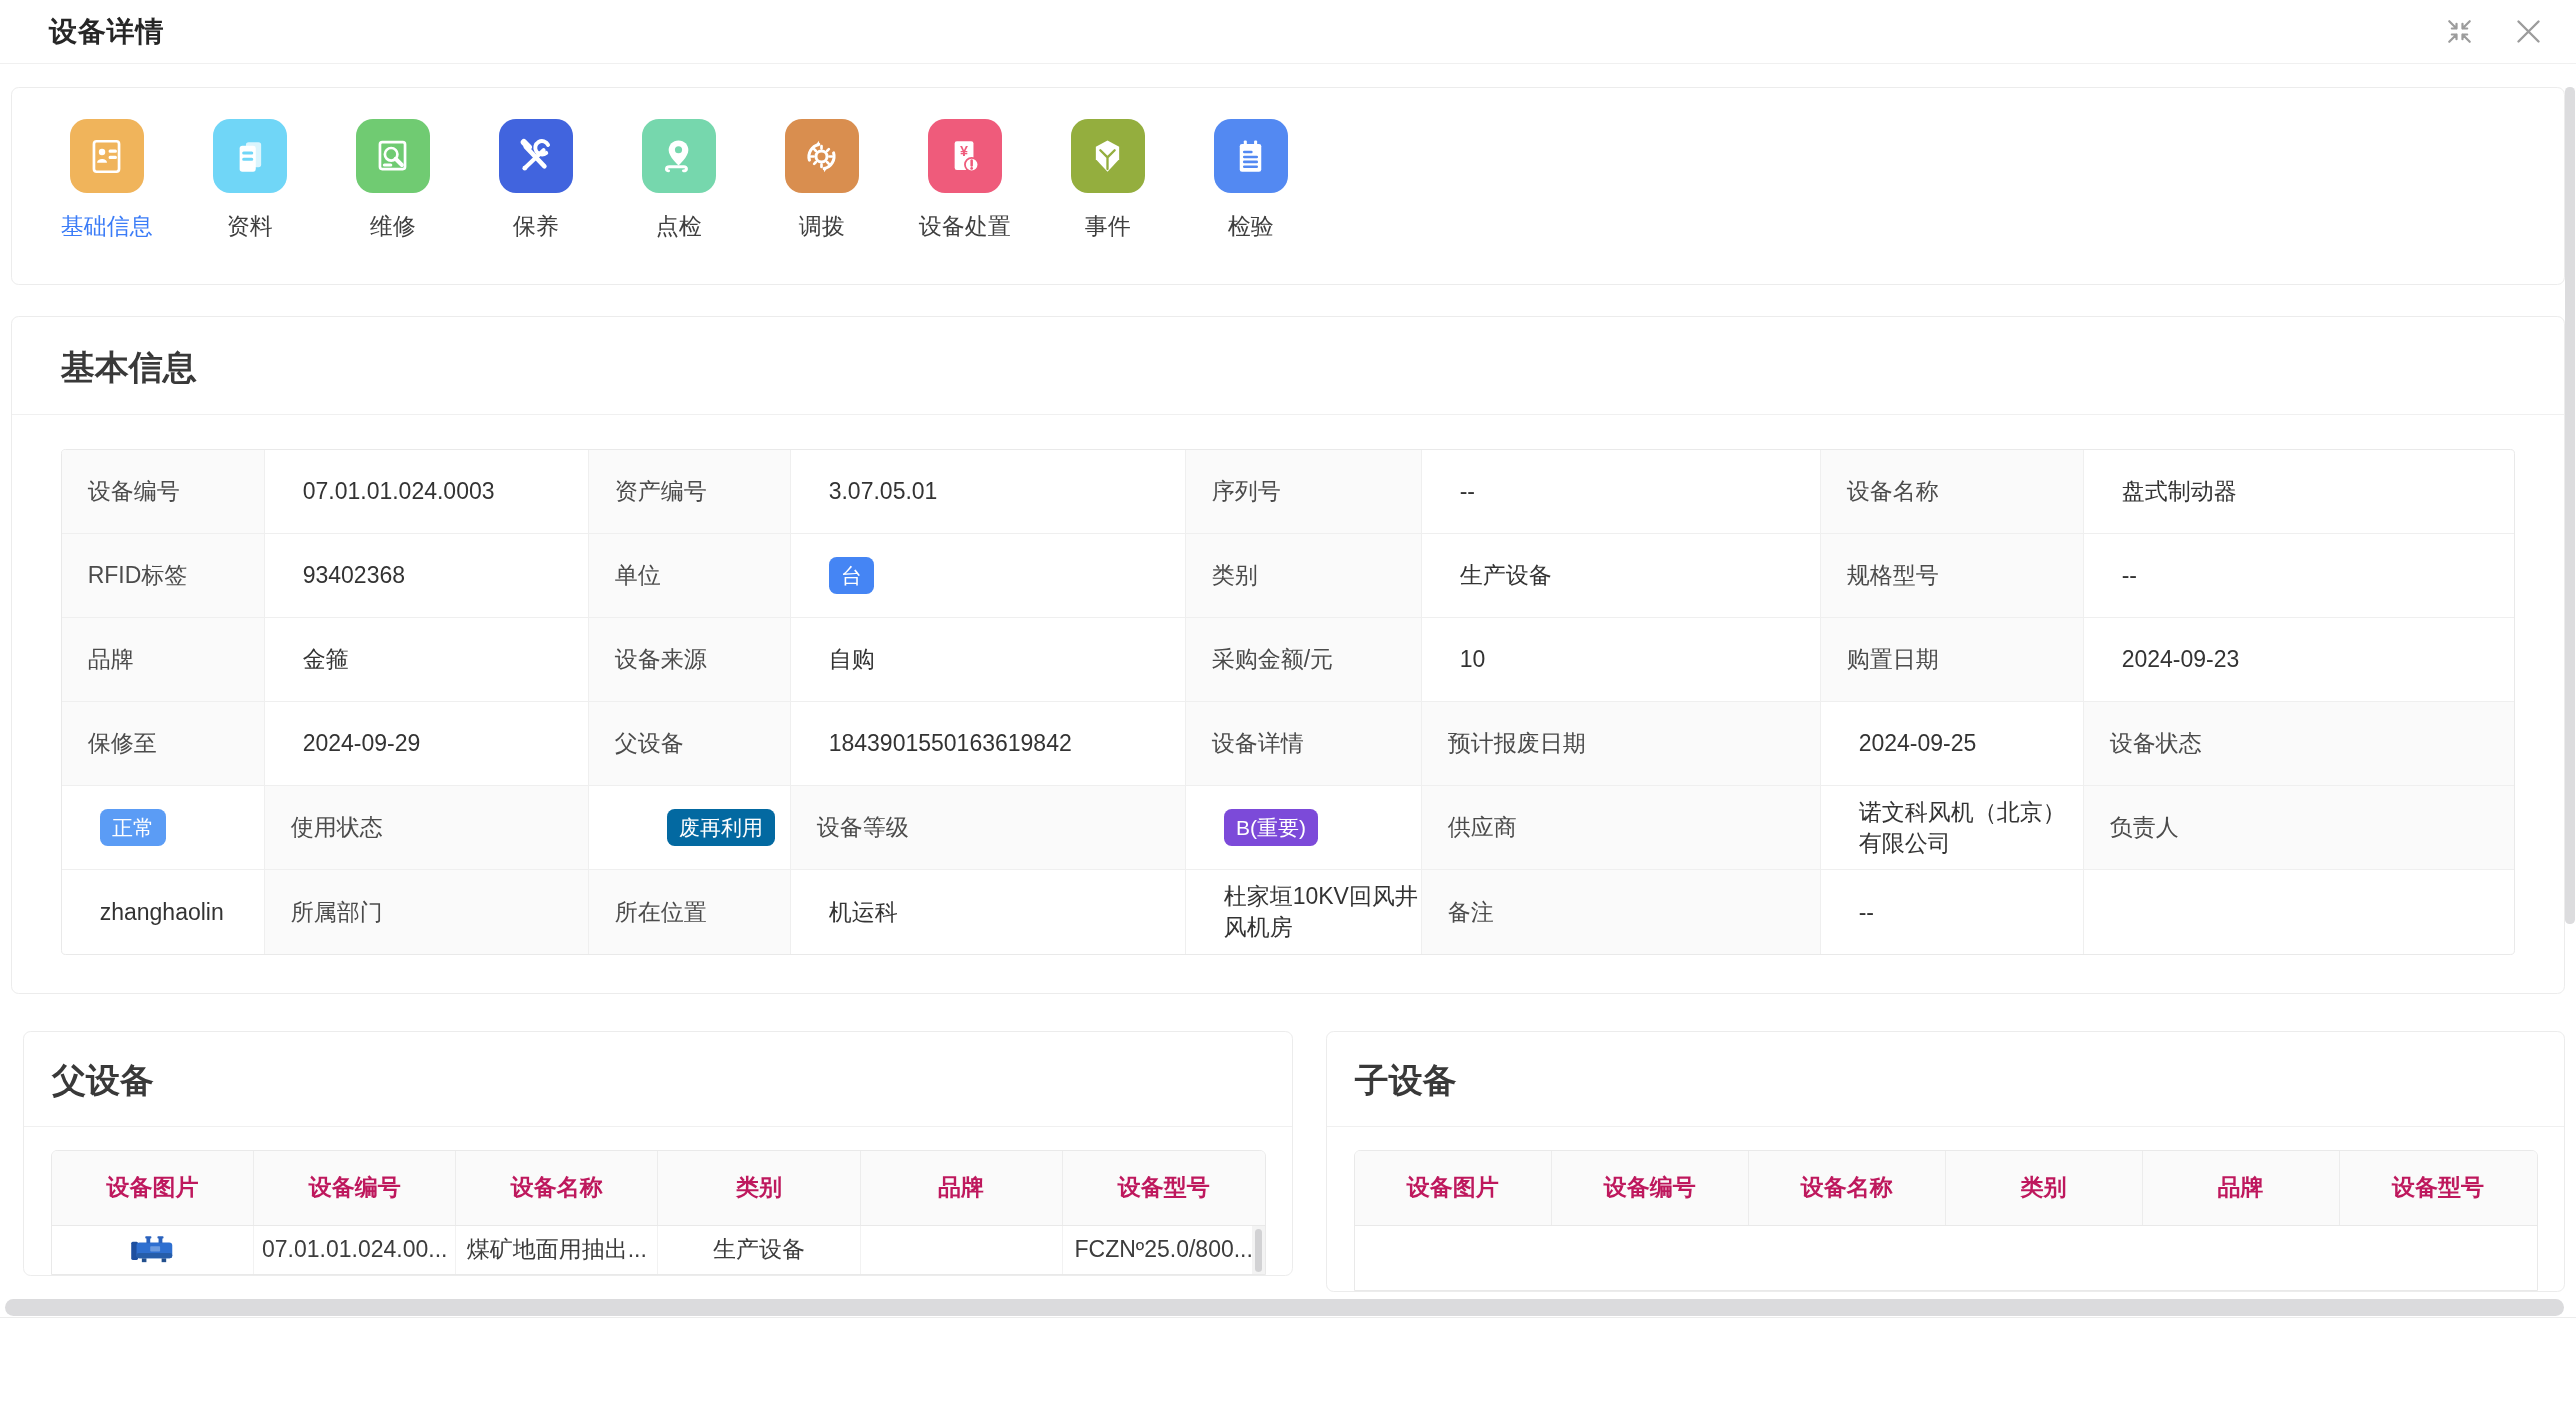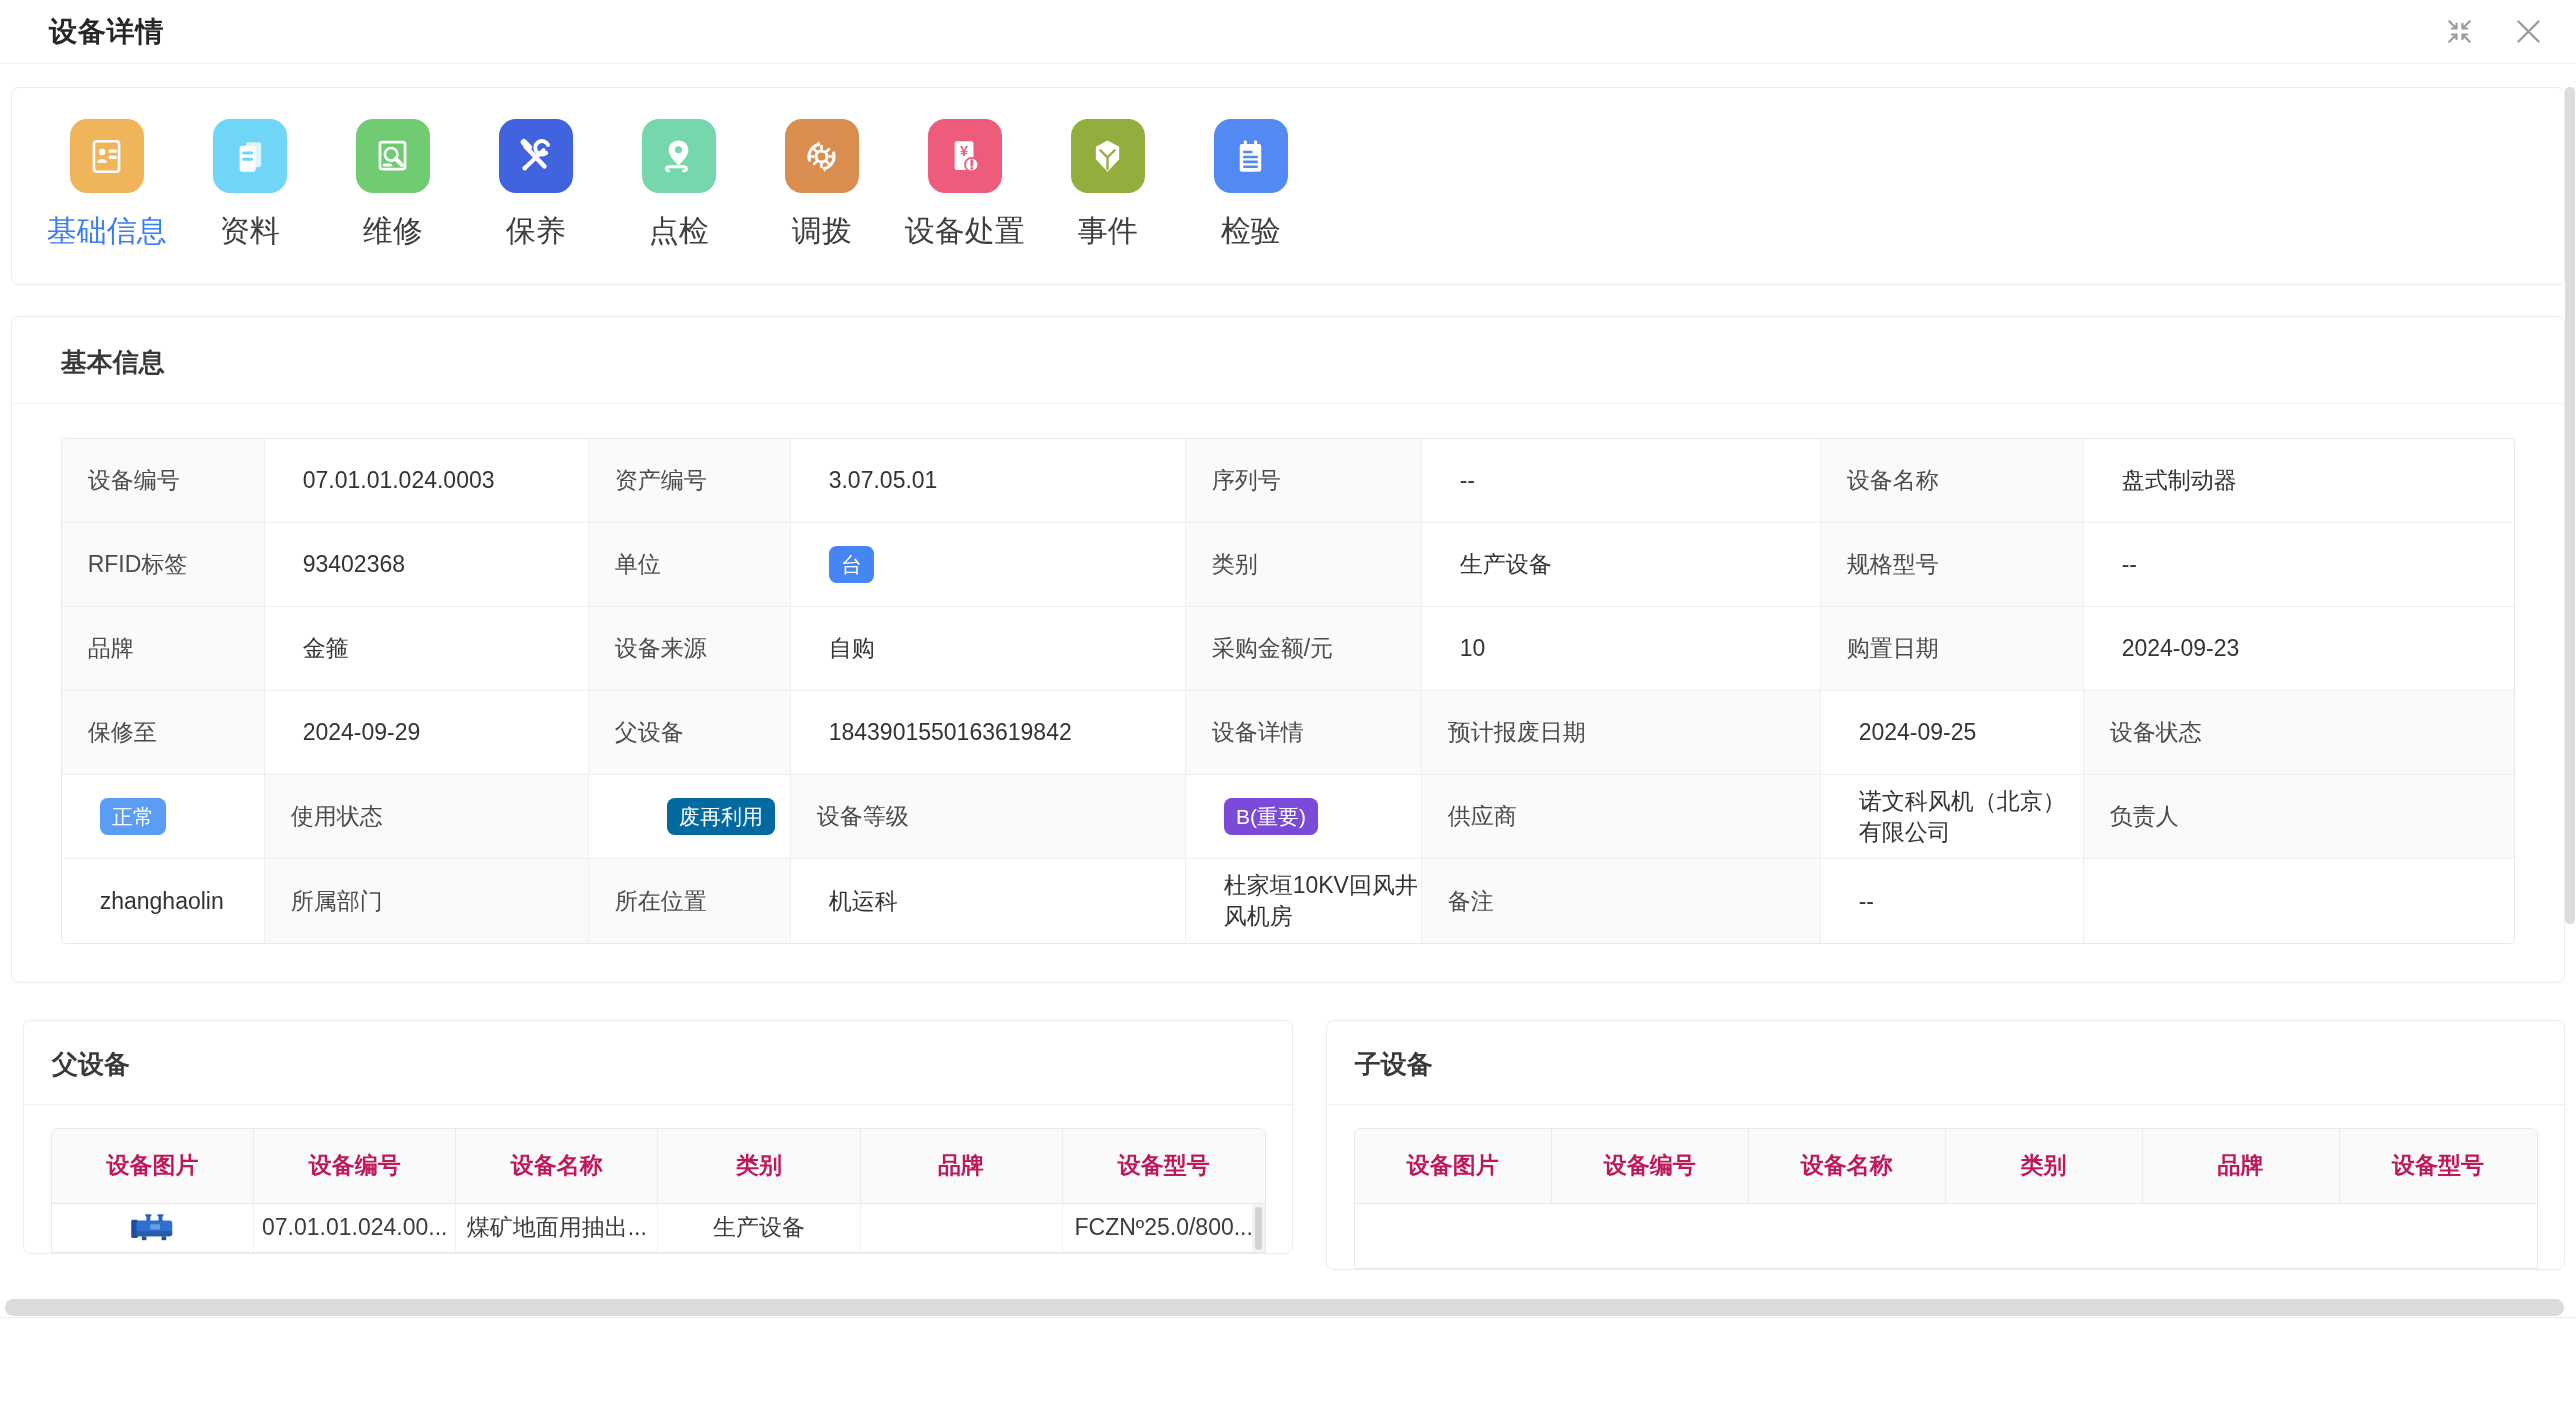--- a/index.html
+++ b/index.html
@@ -14,30 +14,30 @@
   .icon-btn { width:34px; height:34px; display:flex; align-items:center; justify-content:center;
     cursor:pointer; }
 
   
   .card { border: 0.8px solid #ececec; border-radius: 7.7px; background:#fff; }
   .tab-card { margin: 23px 10.7px 0 10.7px; height: 198px; padding: 31px 0 0 45px;
     display:flex; gap: 43px; }
   .tab-item { width: 100px; display:flex; flex-direction:column; align-items:center; cursor:pointer; }
   .tab-icon { width: 74px; height: 74px; border-radius: 17px;
     display:flex; align-items:center; justify-content:center; }
-  .tab-label { margin-top: 18.4px; font-size: 30px; color:#3f3f3f; white-space:nowrap; }
+  .tab-label { margin-top: 18.4px; font-size: 23px; color:#3f3f3f; white-space:nowrap; }
   .tab-item.active .tab-label { color:#3b7cf7; }
 
   .bg-0{background:#F0B45B}.bg-1{background:#70D6F7}.bg-2{background:#70CB72}
   .bg-3{background:#4164DE}.bg-4{background:#76D7AD}.bg-5{background:#D98E4F}
   .bg-6{background:#EF5B7B}.bg-7{background:#94AE3E}.bg-8{background:#5389F2}
 
   
   .info-card { margin: 31px 10.7px 0 10.7px; padding-bottom: 38px; }
-  .section-title { padding: 28px 38px 23px 49px; font-size: 26px; font-weight:700;
+  .section-title { padding: 28px 38px 23px 49px; font-size: 34px; font-weight:700;
     color:#393939; border-bottom:0.8px solid #f0f0f0; }
   .info-grid { margin: 34px 49px 0 49px; border:0.8px solid #e9e9e9; border-radius:4.6px;
     display:grid; overflow:hidden;
     grid-template-columns: 203px 324px 202px 395px 236px 399px 263px 1fr; }
   .cell { height: 84px; display:flex; align-items:center; font-size:23px;
     border-right:0.8px solid #efefef; border-bottom:0.8px solid #efefef; }
   .cell.lbl { background:#fafafa; padding-left:26px; color:#4b4b4b; }
   .cell.val { padding-left:38px; color:#333; }
   .cell:nth-child(8n) { border-right:none; }
   .cell:nth-child(n+41) { border-bottom:none; }

